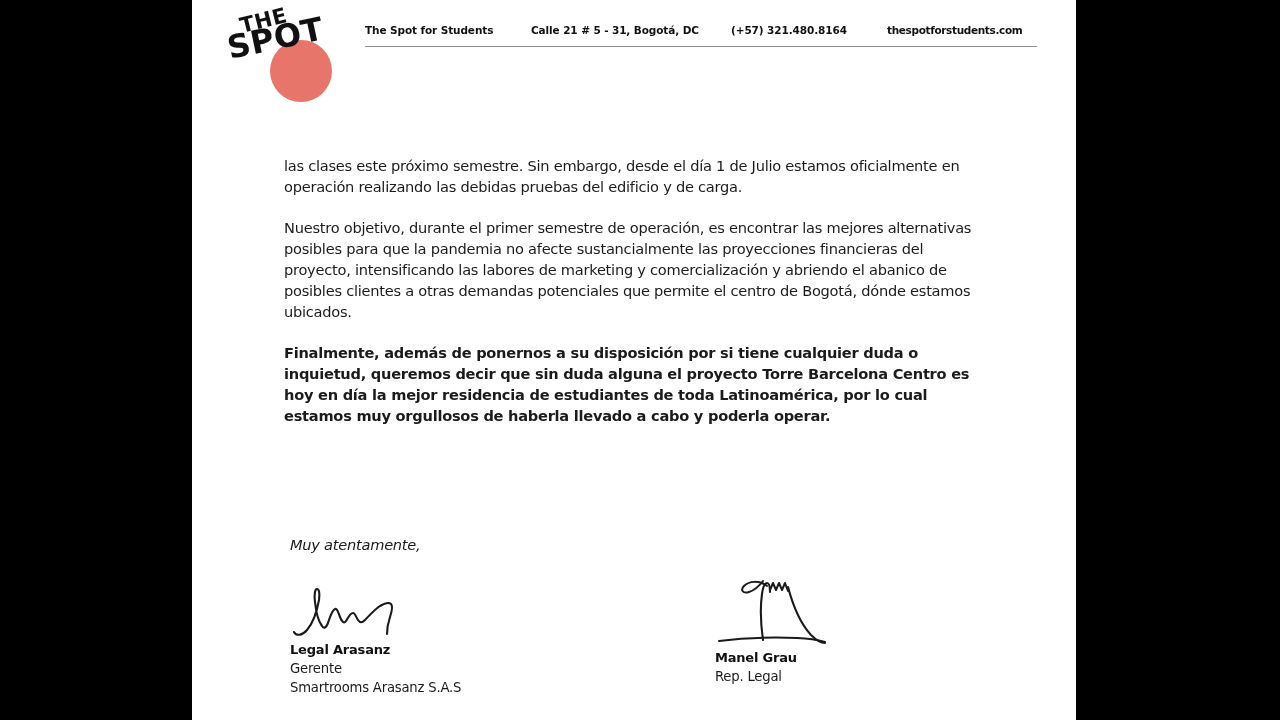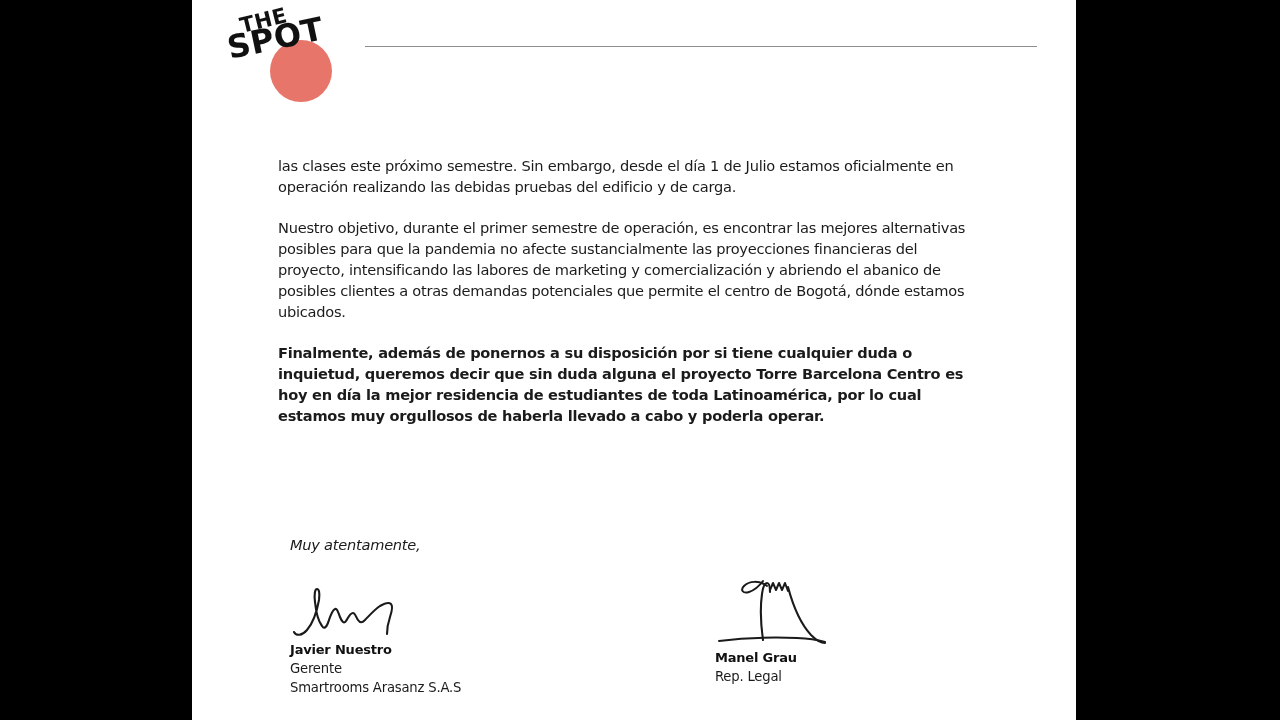--- a/index.html
+++ b/index.html
@@ -110,21 +110,21 @@
     left: 173px;
     top: 46px;
     width: 672px;
     height: 1px;
     background: #8d8d8d;
   }
 
   
   #body-copy {
     position: absolute;
-    left: 86px;
+    left: 92px;
     top: 155px;
     width: 704px;
   }
   .para {
     font-family: "DejaVu Sans", sans-serif;
     font-size: 14.6px;
     line-height: 21px;
     color: #1b1b1b;
     margin: 0 0 20px 0;
     text-align: left;
@@ -186,20 +186,26 @@
   <div id="page">
 
     <div id="letterhead">
 
       <div id="logo">
         <div id="logo-circle"></div>
         <div class="logo-word" id="logo-the">THE</div>
         <div class="logo-word" id="logo-spot">SPOT</div>
       </div>
 
+      <div id="header-info">
+        <span class="hdr-item" id="hdr-name">The Spot for Students</span>
+        <span class="hdr-item" id="hdr-addr">Calle 21 # 5 - 31, Bogotá, DC</span>
+        <span class="hdr-item" id="hdr-phone">(+57) 321.480.8164</span>
+        <span class="hdr-item" id="hdr-web">thespotforstudents.com</span>
+      </div>
 
       <div id="header-rule"></div>
     </div>
 
     <div id="body-copy">
       <p class="para">las clases este próximo semestre.  Sin embargo, desde el día 1 de Julio estamos oficialmente en operación realizando las debidas pruebas del edificio y de carga.</p>
       <p class="para">Nuestro objetivo, durante el primer semestre de operación, es encontrar las mejores alternativas posibles para que la pandemia no afecte sustancialmente las proyecciones financieras del proyecto, intensificando las labores de marketing y comercialización y abriendo el abanico de posibles clientes a otras demandas potenciales que permite el centro de Bogotá, dónde estamos ubicados.</p>
       <p class="para">Finalmente, además de ponernos a su disposición por si tiene cualquier duda o inquietud, queremos decir que sin duda alguna el proyecto Torre Barcelona Centro es hoy en día la mejor residencia de estudiantes de toda Latinoamérica, por lo cual estamos muy orgullosos de haberla llevado a cabo y poderla operar.</p>
     </div>
 
@@ -209,21 +215,21 @@
       <div class="sig-mark">
         <svg width="130" height="62" viewBox="0 0 130 62" xmlns="http://www.w3.org/2000/svg">
           <path d="M4 54 C6 58 12 58 17 52 C23 45 27 33 29 22 C30 15 29 11 27 11
                    C25 11 24 16 25 24 C26 34 29 44 32 48 C34 51 36 50 38 45
                    C40 39 42 32 45 31 C47 30 48 34 50 39 C52 44 54 46 56 43
                    C58 40 60 35 63 35 C65 35 66 39 68 42 C70 45 72 45 75 42
                    C79 38 84 32 90 28 C95 25 99 24 101 26 C103 28 102 33 100 39
                    C98 45 97 51 97 56" fill="none" stroke="#1a1a1a" stroke-width="2.1" stroke-linecap="round" stroke-linejoin="round"></path>
         </svg>
       </div>
-      <div class="sig-name">Javier Nuestro</div>
+      <div class="sig-name">Legal Arasanz</div>
       <div class="sig-line">Gerente</div>
       <div class="sig-line">Smartrooms Arasanz S.A.S</div>
     </div>
 
     <div class="sig-block" id="sig-right">
       <div class="sig-mark">
         <svg width="120" height="78" viewBox="0 0 120 78" xmlns="http://www.w3.org/2000/svg">
 
           <path d="M4 71 C28 68 56 67 82 68 C94 68.5 103 70 110 72" fill="none" stroke="#1a1a1a" stroke-width="2" stroke-linecap="round"></path>
 

